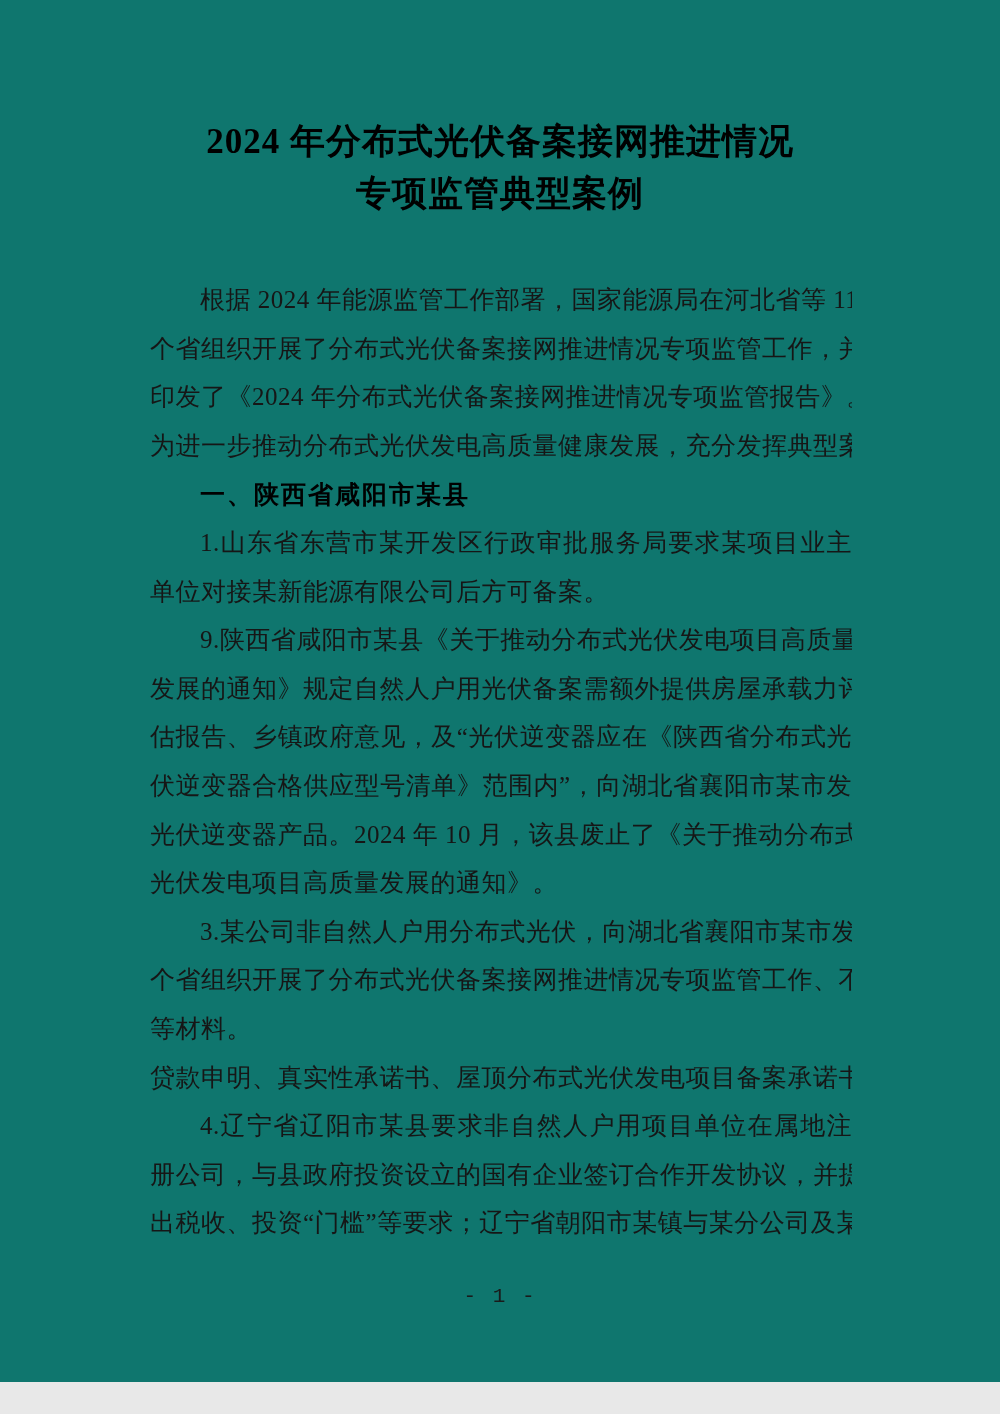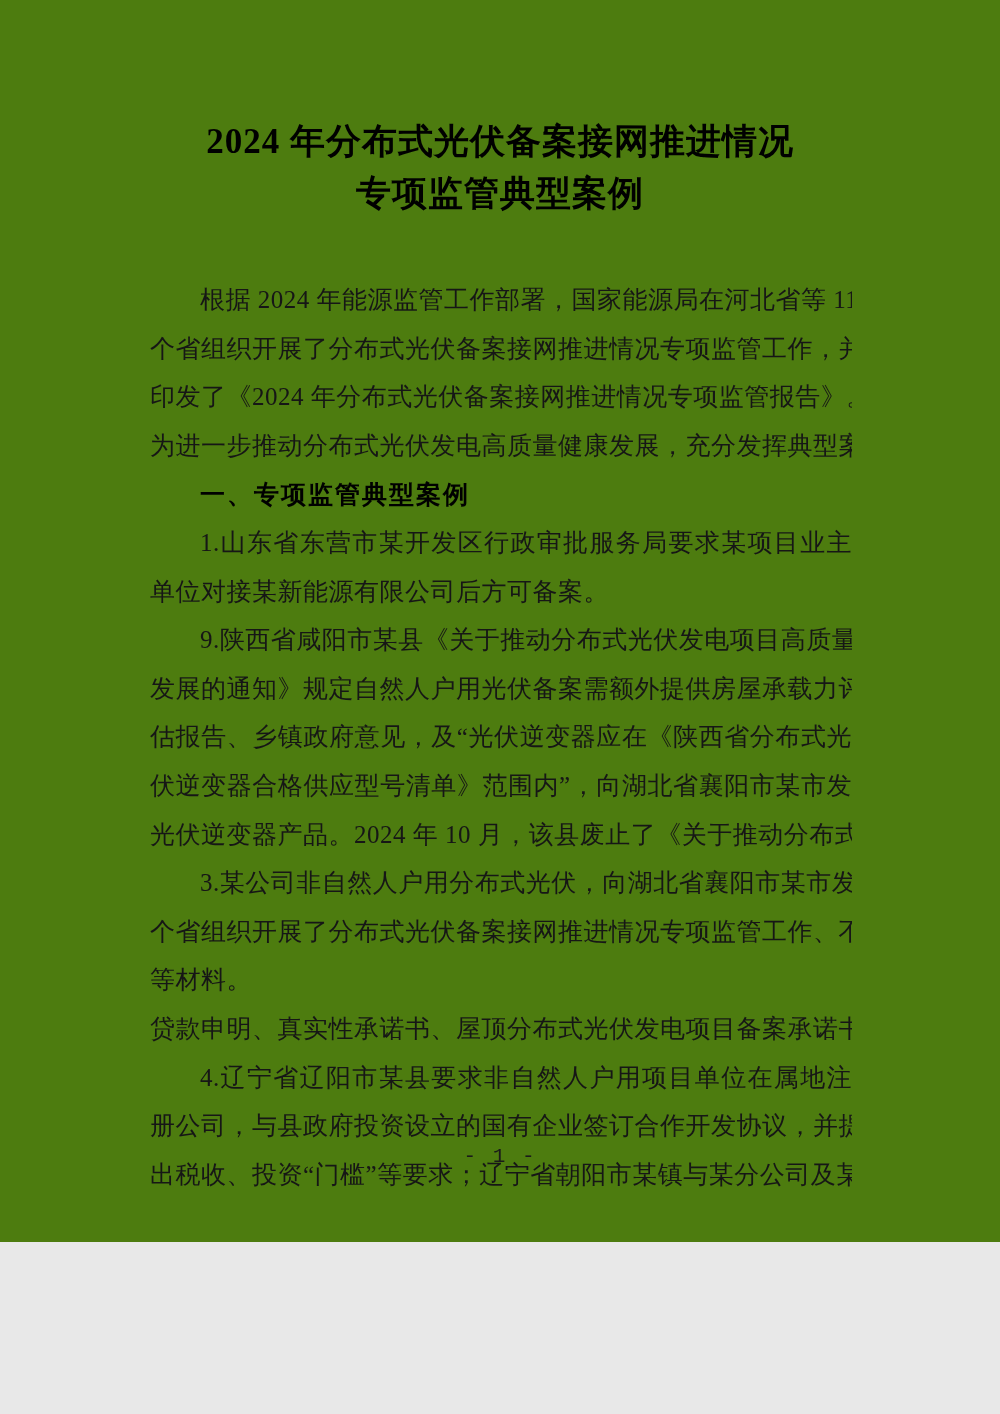--- a/index.html
+++ b/index.html
@@ -3,23 +3,23 @@
 <meta charset="utf-8">
 <style>
   html, body {
     margin: 0;
     padding: 0;
     background: #e8e8e8;
   }
   .page {
     position: relative;
     width: 1000px;
-    height: 1242px;
+    height: 1382px;
     margin: 0 auto;
-    background: #4d7c0f;
+    background: #0f766e;
     overflow: hidden;
     font-family: "Liberation Serif", serif;
     color: #161616;
   }
   .title-block {
     margin-top: 116px;
     text-align: center;
   }
   .title-line {
     font-size: 35px;
@@ -78,32 +78,33 @@
 
   <div class="content">
 
   <div class="para">
         <div class="line first">根据 2024 年能源监管工作部署，国家能源局在河北省等 11</div>
         <div class="line">个省组织开展了分布式光伏备案接网推进情况专项监管工作，并</div>
         <div class="line">印发了《2024 年分布式光伏备案接网推进情况专项监管报告》。</div>
         <div class="line">为进一步推动分布式光伏发电高质量健康发展，充分发挥典型案</div>
       </div>
       <div class="para heading">
-        <div class="line first last">一、专项监管典型案例</div>
+        <div class="line first last">一、陕西省咸阳市某县</div>
       </div>
       <div class="para">
         <div class="line first">1.山东省东营市某开发区行政审批服务局要求某项目业主</div>
         <div class="line last">单位对接某新能源有限公司后方可备案。</div>
       </div>
       <div class="para">
         <div class="line first">9.陕西省咸阳市某县《关于推动分布式光伏发电项目高质量</div>
         <div class="line">发展的通知》规定自然人户用光伏备案需额外提供房屋承载力评</div>
         <div class="line">估报告、乡镇政府意见，及“光伏逆变器应在《陕西省分布式光</div>
         <div class="line">伏逆变器合格供应型号清单》范围内”，向湖北省襄阳市某市发</div>
         <div class="line">光伏逆变器产品。2024 年 10 月，该县废止了《关于推动分布式</div>
+        <div class="line last">光伏发电项目高质量发展的通知》。</div>
       </div>
       <div class="para">
         <div class="line first">3.某公司非自然人户用分布式光伏，向湖北省襄阳市某市发</div>
         <div class="line">个省组织开展了分布式光伏备案接网推进情况专项监管工作、不</div>
         <div class="line last">等材料。</div>
         <div class="line">贷款申明、真实性承诺书、屋顶分布式光伏发电项目备案承诺书</div>
       </div>
       <div class="para">
         <div class="line first">4.辽宁省辽阳市某县要求非自然人户用项目单位在属地注</div>
         <div class="line">册公司，与县政府投资设立的国有企业签订合作开发协议，并提</div>

